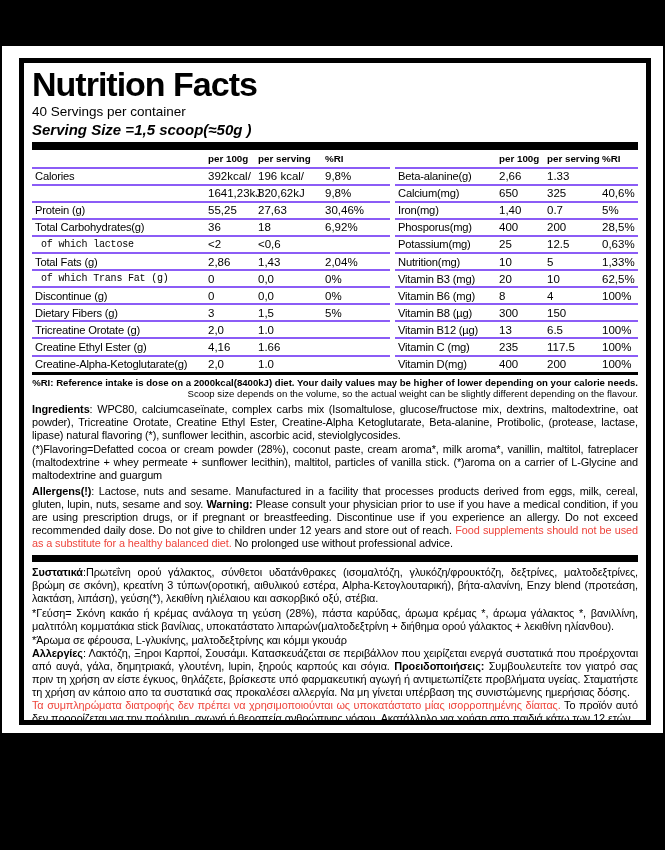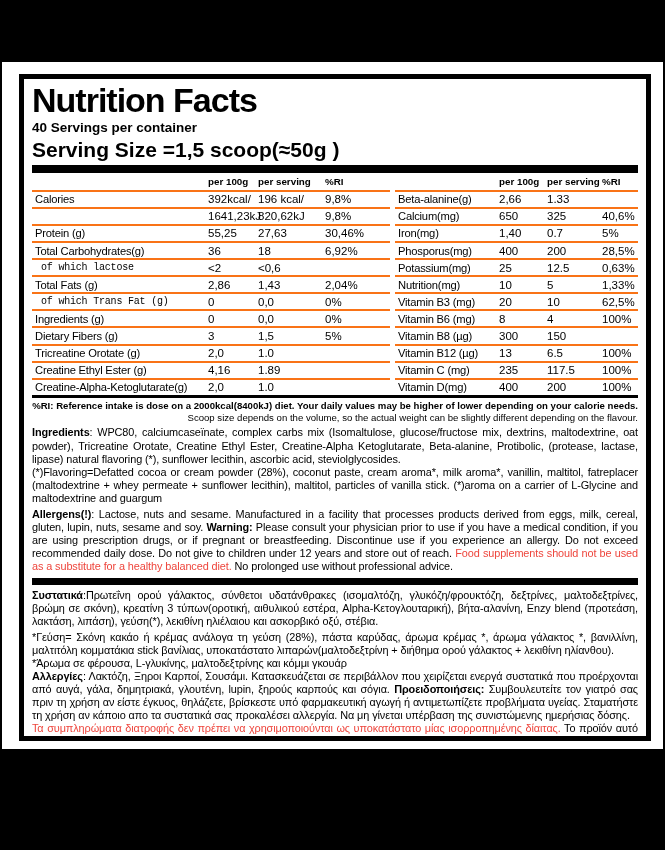--- a/index.html
+++ b/index.html
@@ -2,41 +2,41 @@
 <html style="--red: #ee453c;"><head>
 <meta charset="utf-8">
 <style>
   html,body{margin:0;padding:0;}
   body{
     width:665px;height:850px;background:#000;position:relative;
     font-family:"Liberation Sans",sans-serif;color:#000;
     -webkit-font-smoothing:antialiased;
   }
   .panel{
-    position:absolute;left:2px;top:62px;width:661px;height:687px;background:#fff;
+    position:absolute;left:2px;top:46px;width:661px;height:687px;background:#fff;
   }
   .label-box{
     position:absolute;left:17px;top:12px;right:12px;bottom:8px;
     border:5px solid #000;background:#fff;box-sizing:border-box;
     padding:4px 8px 0 8px;overflow:hidden;
   }
   .title{
     margin:0;font-size:34px;font-weight:bold;letter-spacing:-1px;line-height:1.02;
   }
-  .servings{font-size:13.5px;line-height:1.25;margin-top:2px;font-weight:bold;}
-  .serving-size{font-size:21px;font-weight:bold;line-height:1.2;}
+  .servings{font-size:13.5px;line-height:1.25;margin-top:2px;}
+  .serving-size{font-size:15px;font-weight:bold;line-height:1.2;font-style:italic;}
   .thick-bar{height:8px;background:#000;margin-top:3px;}
   .thick-bar.mid{height:7px;margin:5px 0 4px 0;}
 
   .tables{display:flex;align-items:flex-start;border-bottom:3px solid #000;}
   .ntable.left{flex:0 0 358px;width:358px;}
   .vdivider{flex:0 0 5px;width:5px;background:#000;}
   .ntable.right{flex:1 1 auto;}
   .trow{
-    display:grid;align-items:center;height:15.1px;border-top:2px solid #f97316;
+    display:grid;align-items:center;height:15.1px;border-top:2px solid #8b5cf6;
   }
   .trow.thead{border-top:none;height:17px;}
   .left .trow{grid-template-columns:176px 50px 67px 1fr;}
   .right .trow{grid-template-columns:104px 48px 55px 1fr;}
   .tlabel{
     font-size:11.2px;letter-spacing:-0.2px;white-space:nowrap;padding-left:3px;
   }
   .tcell{font-size:11.5px;white-space:nowrap;}
   .th{font-size:9.8px;font-weight:bold;}
   .trow.sub .tlabel{font-size:10px;padding-left:9px;font-family:Liberation Mono, monospace;}
@@ -110,41 +110,41 @@
             <span class="tcell">1,43</span>
             <span class="tcell">2,04%</span>
           </div>
           <div class="trow sub">
             <span class="tlabel">of which Trans Fat (g)</span>
             <span class="tcell">0</span>
             <span class="tcell">0,0</span>
             <span class="tcell">0%</span>
           </div>
           <div class="trow">
-            <span class="tlabel">Ingredients (g)</span>
+            <span class="tlabel">Discontinue (g)</span>
             <span class="tcell">0</span>
             <span class="tcell">0,0</span>
             <span class="tcell">0%</span>
           </div>
           <div class="trow">
             <span class="tlabel">Dietary Fibers  (g)</span>
             <span class="tcell">3</span>
             <span class="tcell">1,5</span>
             <span class="tcell">5%</span>
           </div>
           <div class="trow">
             <span class="tlabel">Tricreatine Orotate (g)</span>
             <span class="tcell">2,0</span>
             <span class="tcell">1.0</span>
             <span class="tcell"></span>
           </div>
           <div class="trow">
             <span class="tlabel">Creatine Ethyl Ester (g)</span>
             <span class="tcell">4,16</span>
-            <span class="tcell">1.89</span>
+            <span class="tcell">1.66</span>
             <span class="tcell"></span>
           </div>
           <div class="trow">
             <span class="tlabel">Creatine-Alpha-Ketoglutarate(g)</span>
             <span class="tcell">2,0</span>
             <span class="tcell">1.0</span>
             <span class="tcell"></span>
           </div>
         </div>
       <div class="vdivider"></div>

